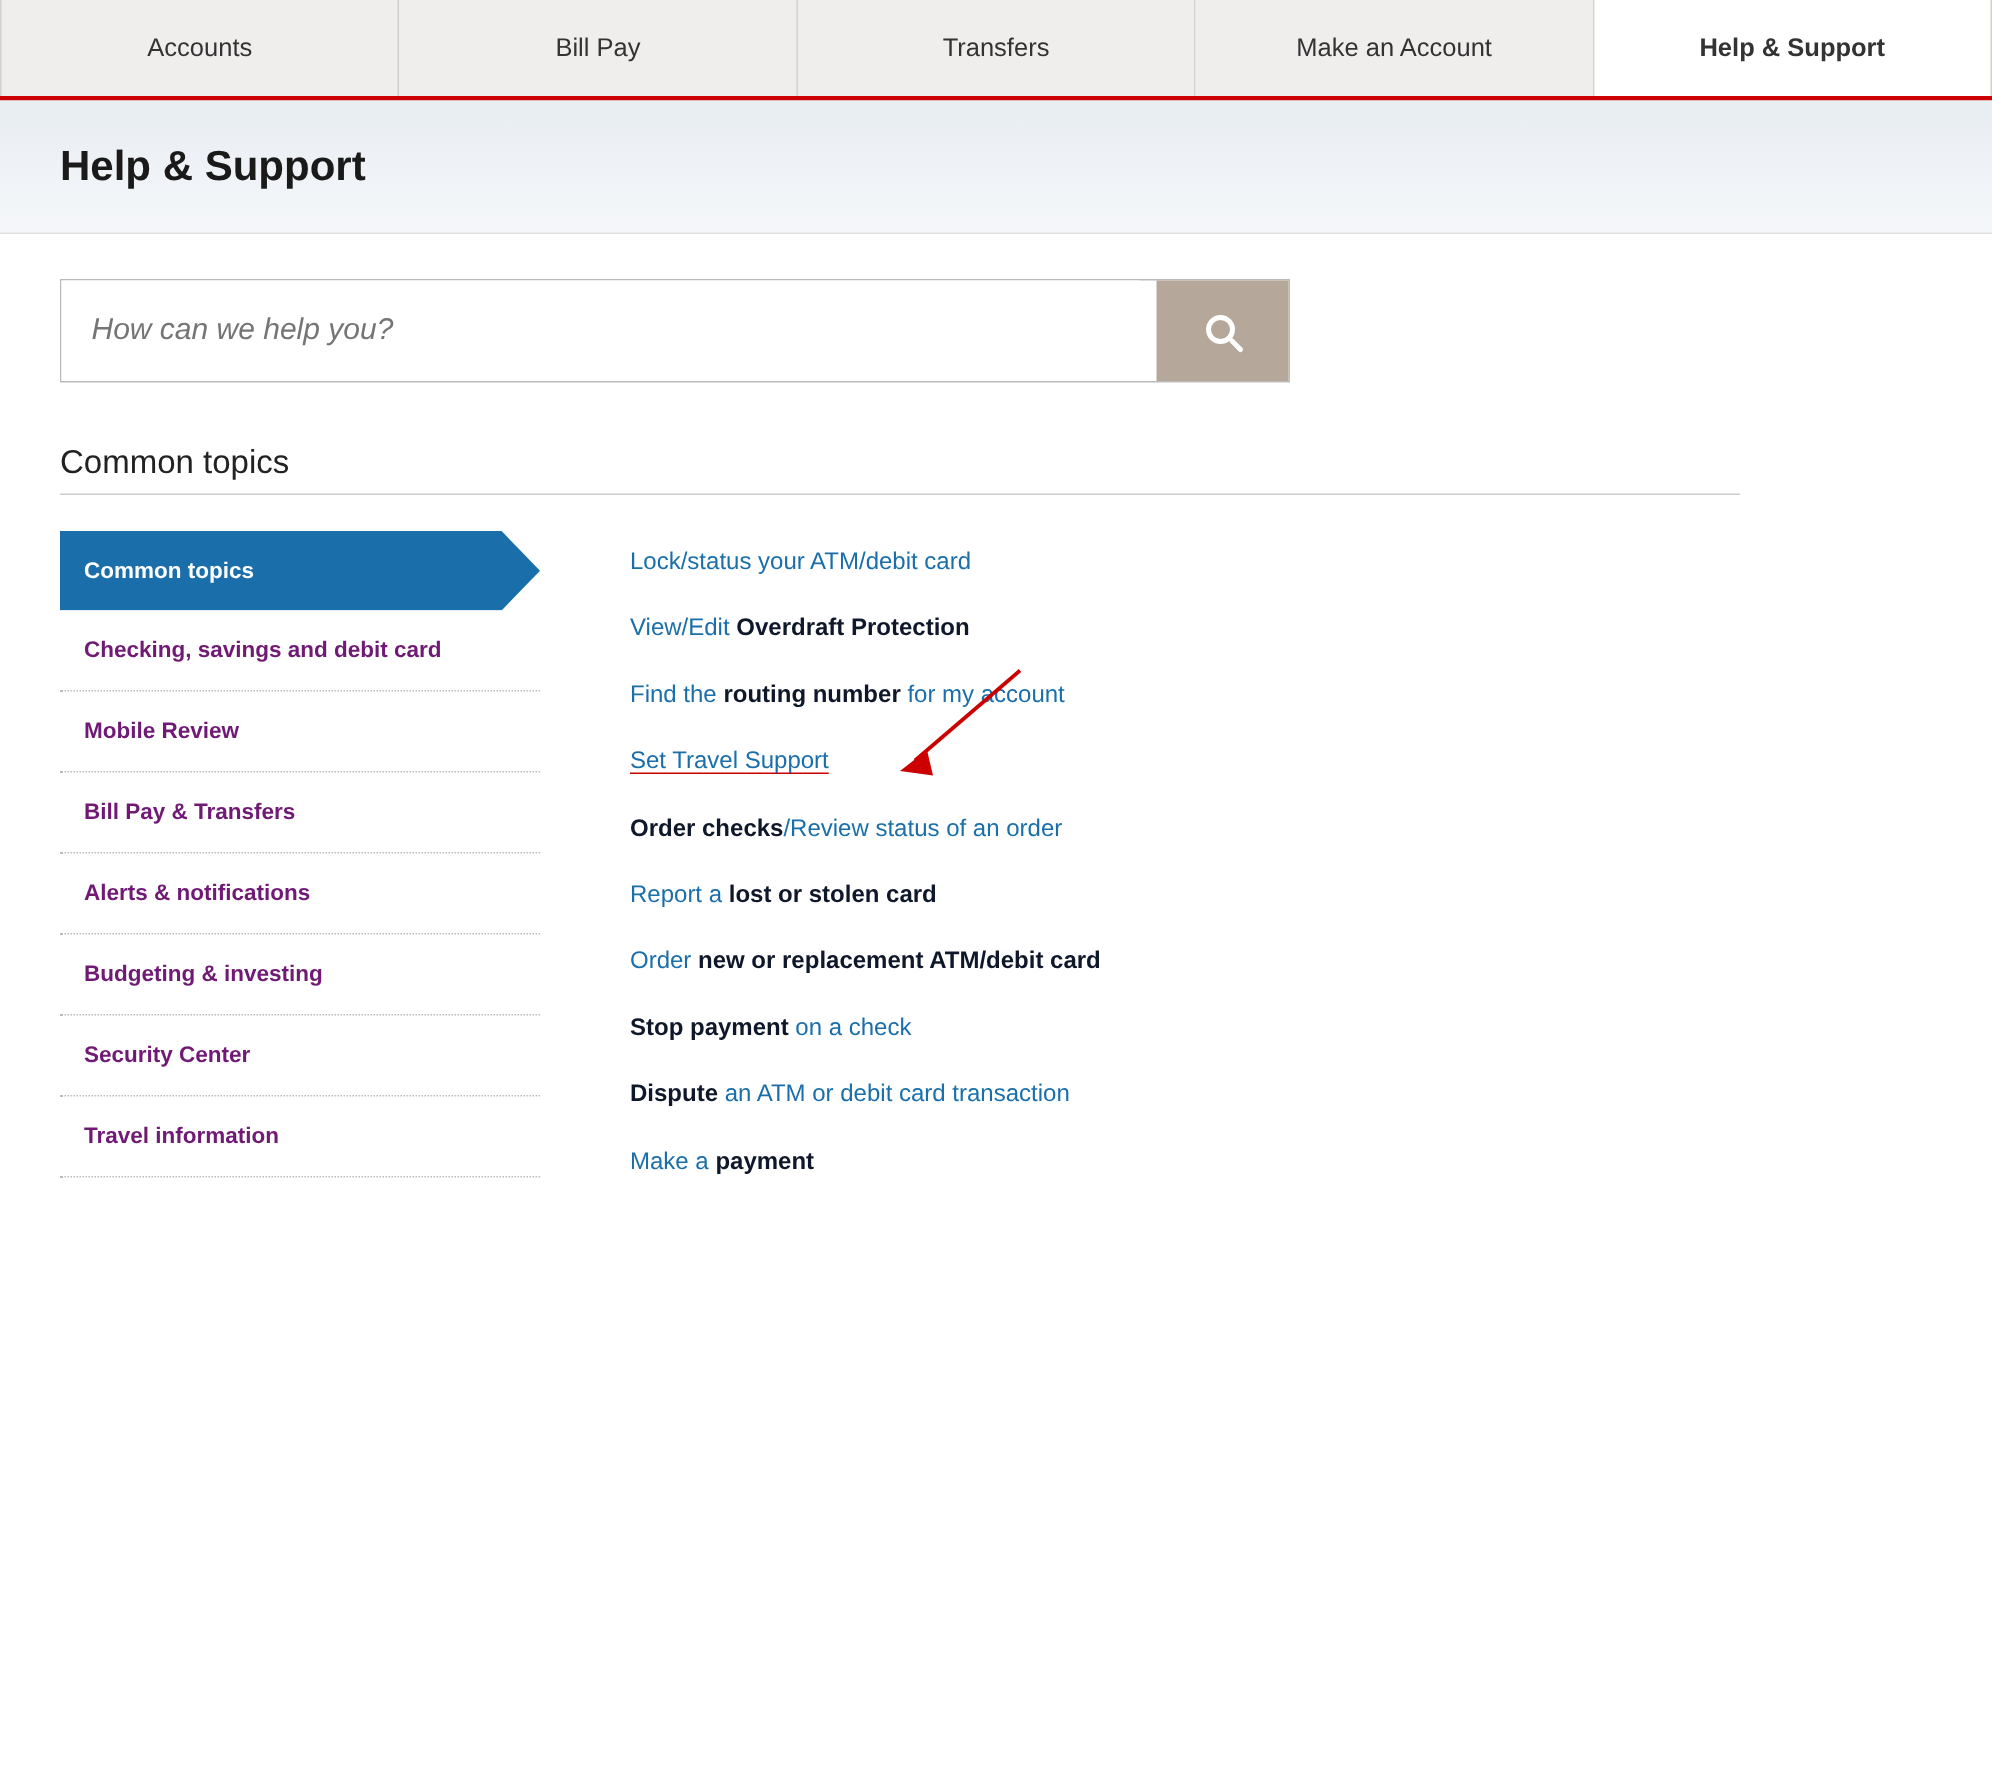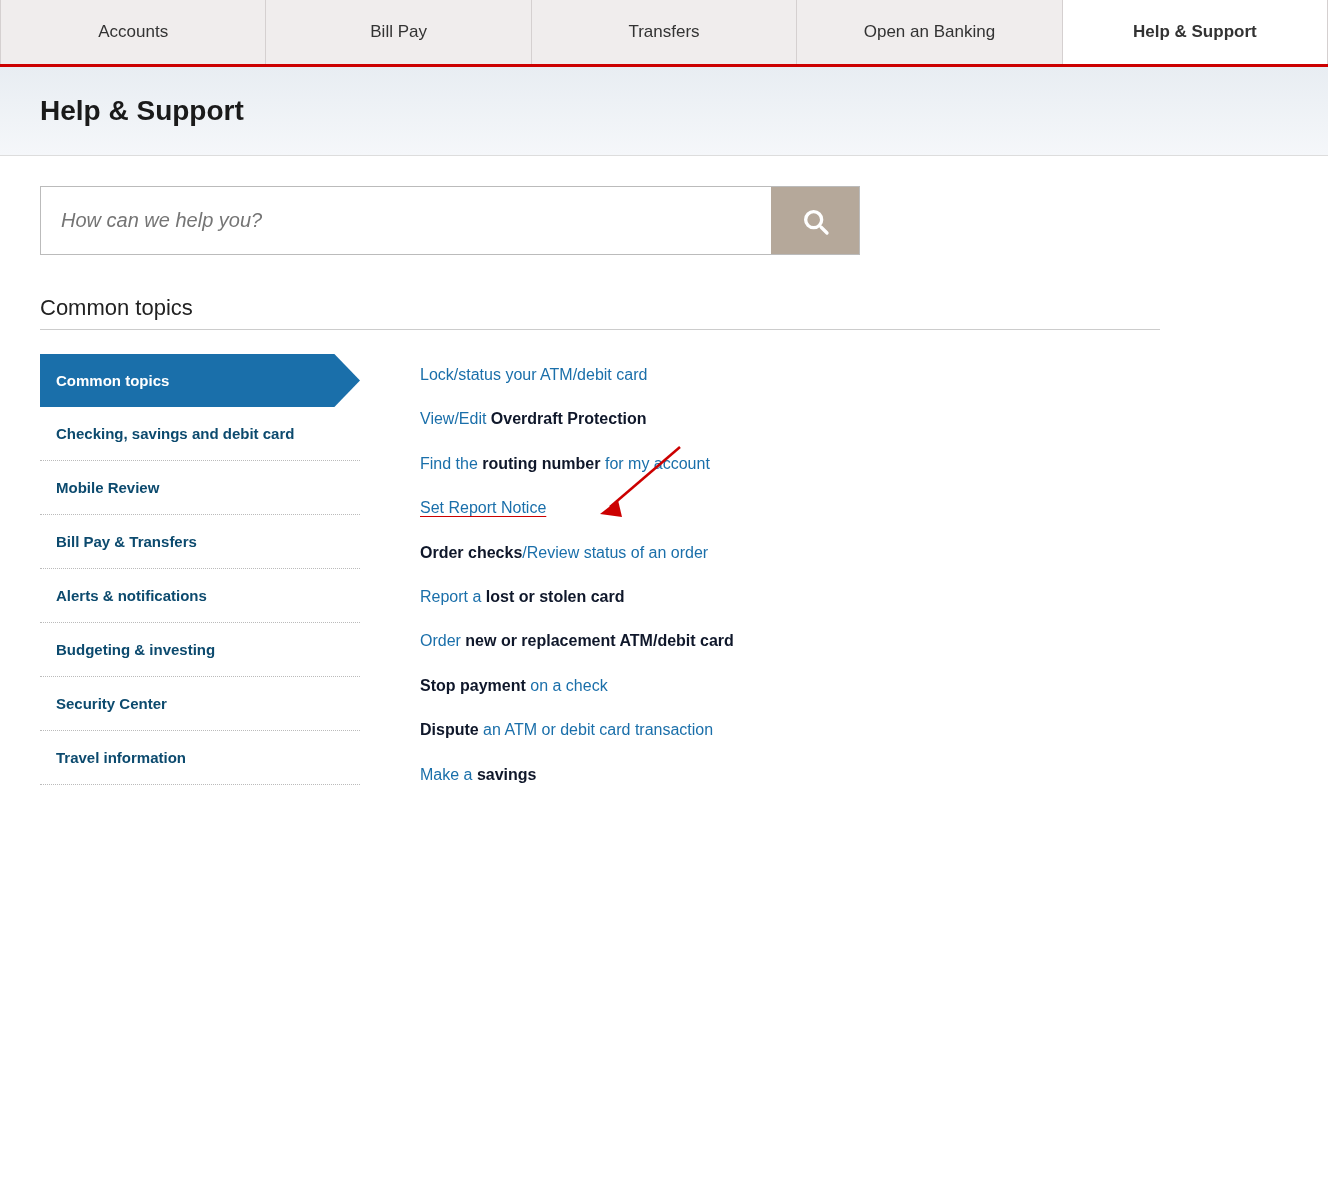--- a/index.html
+++ b/index.html
@@ -102,21 +102,21 @@
     
     .topics-sidebar {
       width: 320px;
       flex-shrink: 0;
     }
     .sidebar-item {
       padding: 18px 16px;
       border-bottom: 1px dotted #bbb;
       font-size: 15px;
       font-weight: bold;
-      color: #0c4a6e;
+      color: #701a75;
       cursor: pointer;
     }
     .sidebar-item.active {
       background: #1a6faa;
       color: #fff;
       border-bottom: none;
       position: relative;
       clip-path: polygon(0 0, 92% 0, 100% 50%, 92% 100%, 0 100%);
       padding-right: 40px;
     }
@@ -146,21 +146,21 @@
       text-underline-offset: 3px;
     }
   </style>
 </head>
 <body>
 
 <nav class="top-nav">
   <div class="nav-item">Accounts</div>
   <div class="nav-item">Bill Pay</div>
   <div class="nav-item">Transfers</div>
-  <div class="nav-item">Open an Banking</div>
+  <div class="nav-item">Make an Account</div>
   <div class="nav-item active">Help &amp; Support</div>
 </nav>
 
 <div class="page-title-bar">
   <h1>Help &amp; Support</h1>
 </div>
 
 <div class="main-content">
 
   <div class="search-container">
@@ -201,21 +201,21 @@
       </a>
 
       
       <a class="topic-link">
         <span>Find the <strong>routing number</strong> for my account</span>
       </a>
 
       
       <div style="position:relative; display:inline-block; margin-bottom: 22px;">
         <a class="topic-link underlined" style="margin-bottom:0; text-decoration: underline; text-decoration-color: #c00;">
-          <span>Set Report Notice</span>
+          <span>Set Travel Support</span>
         </a>
         
         <svg style="position:absolute; left: 160px; top: -55px; width:120px; height:80px; overflow:visible;" viewBox="0 0 120 80">
           <line x1="100" y1="5" x2="30" y2="65" stroke="#c00" stroke-width="2.5"></line>
           <polygon points="20,72 38,58 42,75" fill="#c00"></polygon>
         </svg>
       </div>
       <br>
 
       
@@ -238,18 +238,18 @@
         <span><strong>Stop payment</strong> on a check</span>
       </a>
 
       
       <a class="topic-link">
         <span><strong>Dispute</strong> an ATM or debit card transaction</span>
       </a>
 
       
       <a class="topic-link">
-        <span>Make a <strong>savings</strong></span>
+        <span>Make a <strong>payment</strong></span>
       </a>
 
     </div>
   </div>
 </div>
 
 </body></html>

